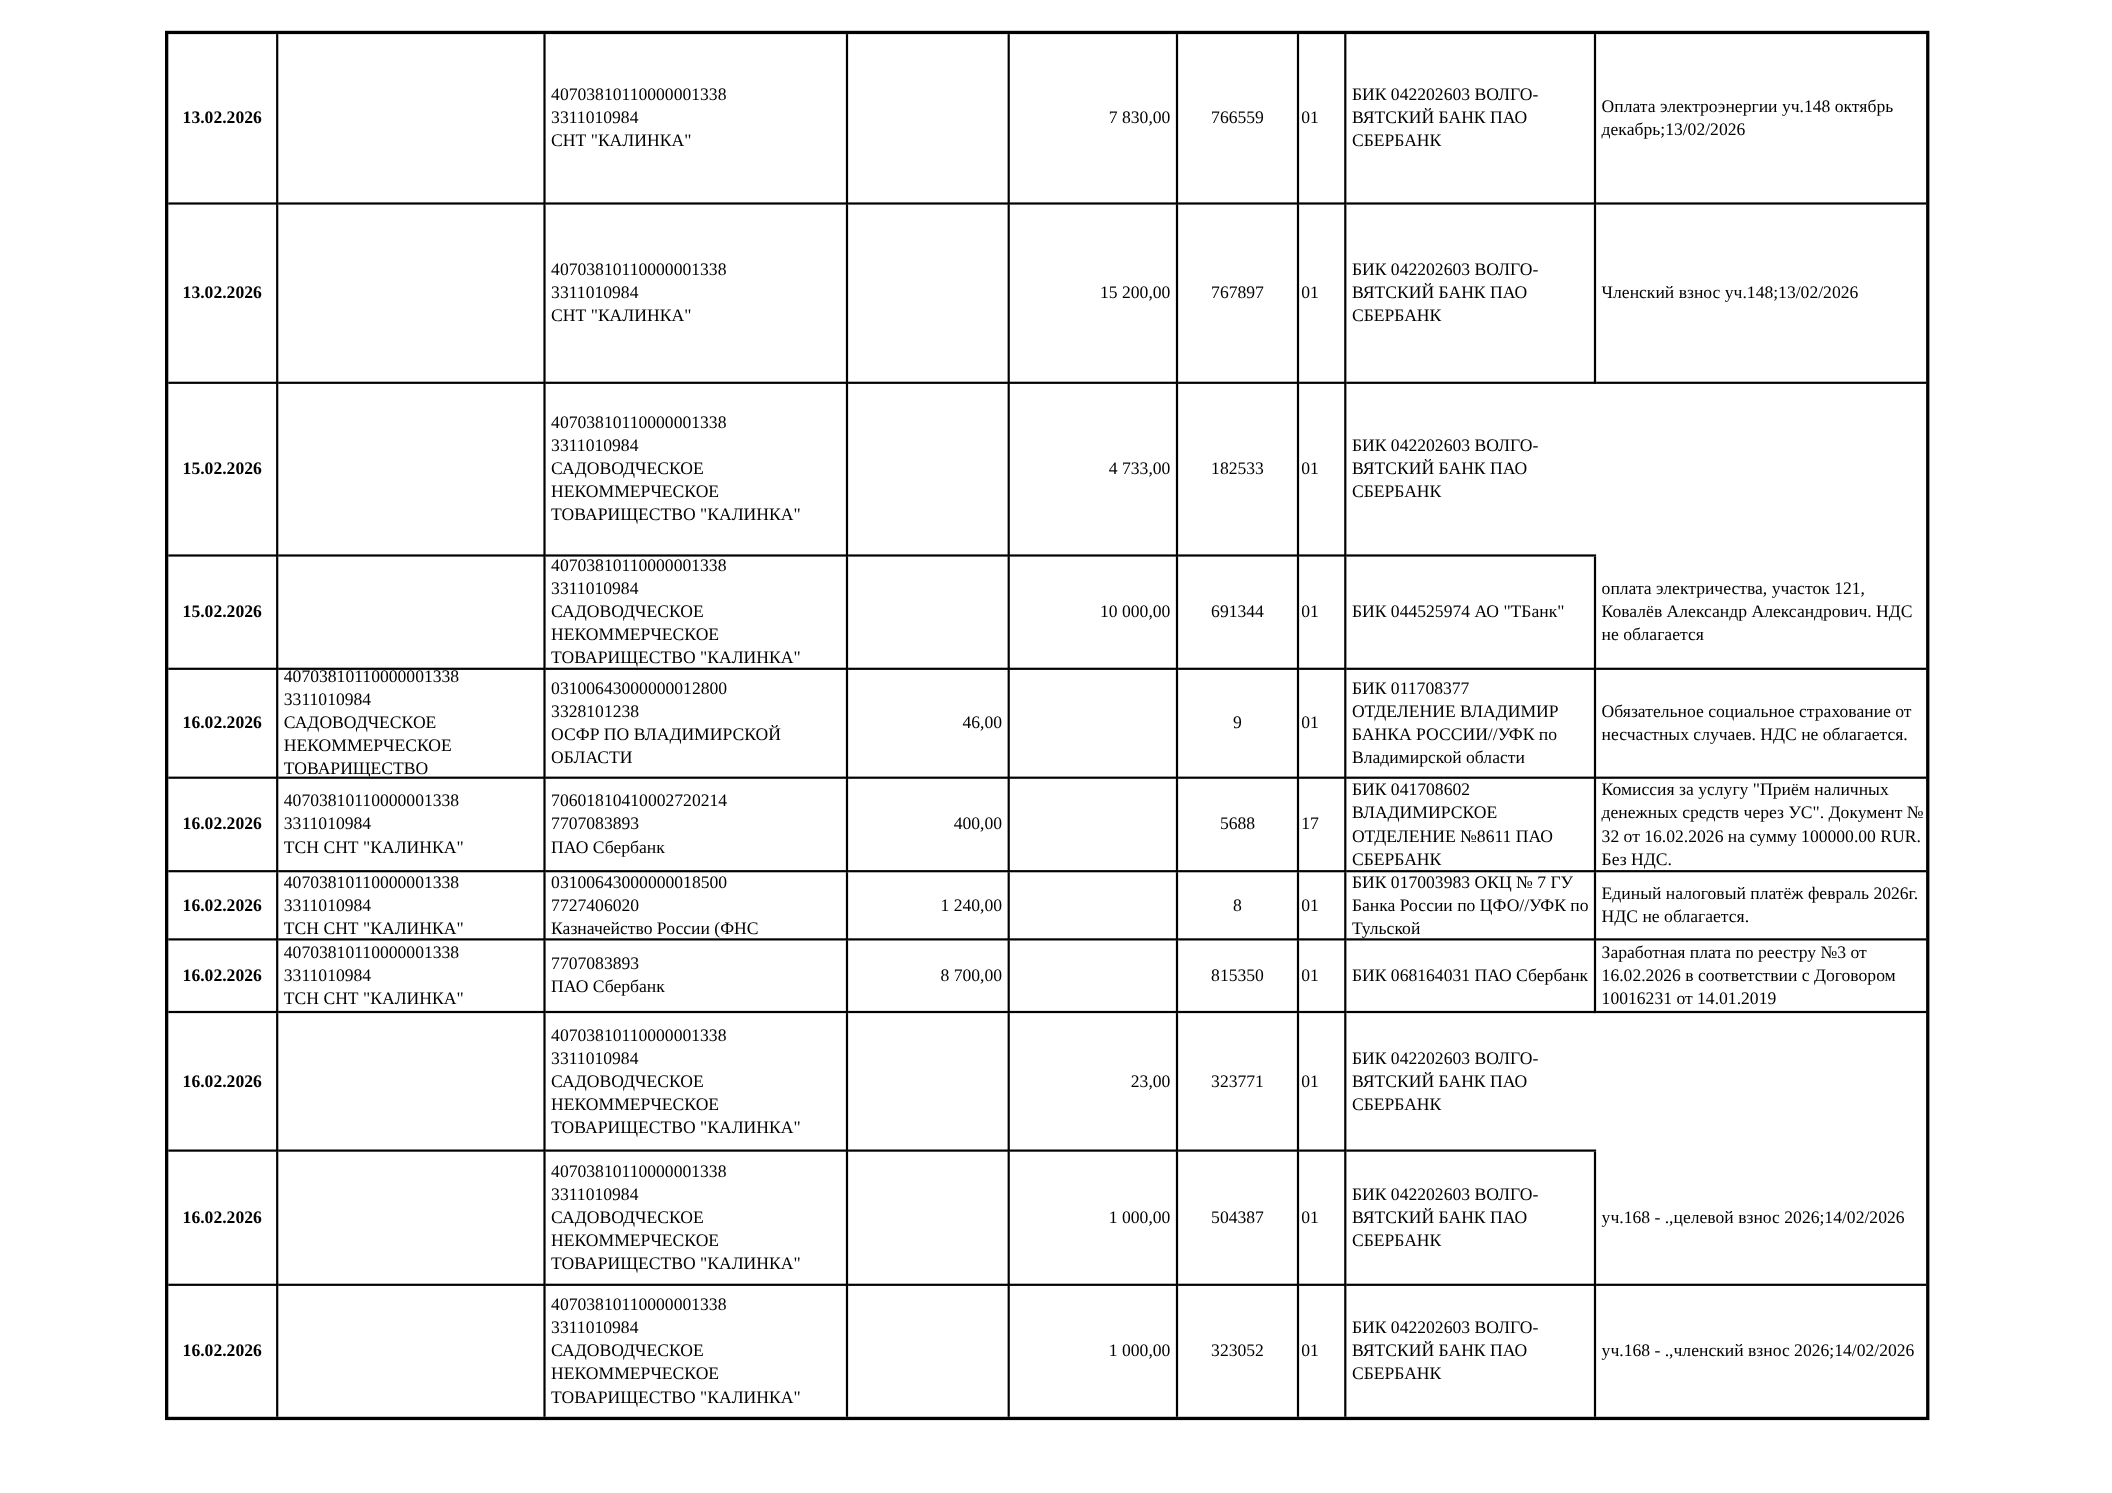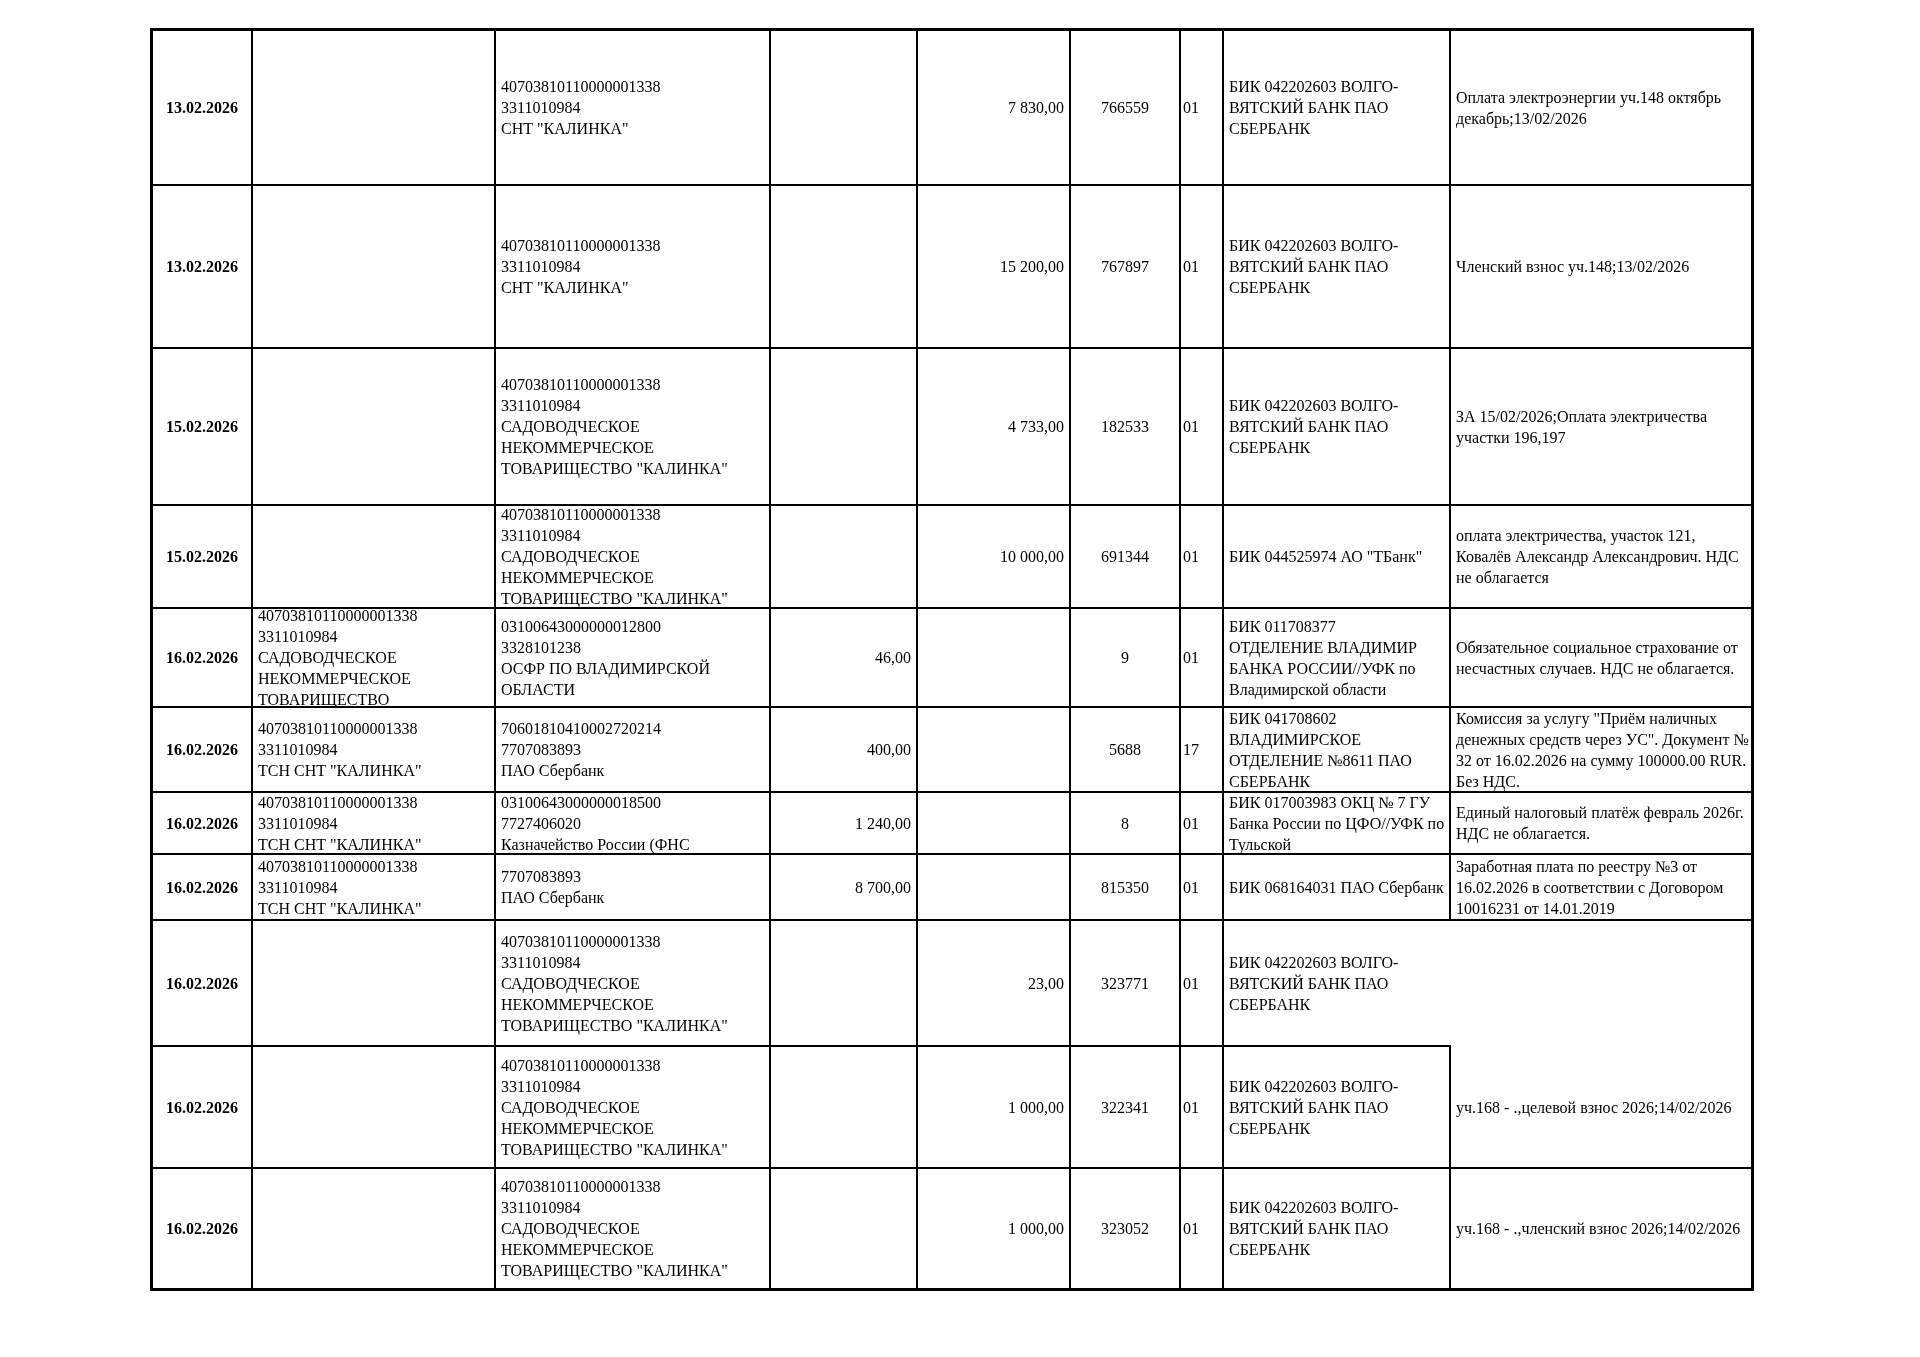--- a/index.html
+++ b/index.html
@@ -90,21 +90,20 @@
     <div class="cell c-text"><span>40703810110000001338
 3311010984
 САДОВОДЧЕСКОЕ
 НЕКОММЕРЧЕСКОЕ
 ТОВАРИЩЕСТВО "КАЛИНКА"</span></div>
     <div class="cell c-amt"><span></span></div>
     <div class="cell c-amt"><span>4 733,00</span></div>
     <div class="cell c-doc"><span>182533</span></div>
     <div class="cell c-code"><span>01</span></div>
     <div class="cell c-text"><span>БИК 042202603 ВОЛГО-ВЯТСКИЙ БАНК ПАО СБЕРБАНК</span></div>
-    <div class="cell c-text"><span>ЗА 15/02/2026;Оплата электричества участки 196,197</span></div>
   </div>
 
   <div class="row">
     <div class="cell c-date"><span>15.02.2026</span></div>
     <div class="cell c-text"><span></span></div>
     <div class="cell c-text"><span>40703810110000001338
 3311010984
 САДОВОДЧЕСКОЕ
 НЕКОММЕРЧЕСКОЕ
 ТОВАРИЩЕСТВО "КАЛИНКА"</span></div>
@@ -201,21 +200,21 @@
   <div class="row">
     <div class="cell c-date"><span>16.02.2026</span></div>
     <div class="cell c-text"><span></span></div>
     <div class="cell c-text"><span>40703810110000001338
 3311010984
 САДОВОДЧЕСКОЕ
 НЕКОММЕРЧЕСКОЕ
 ТОВАРИЩЕСТВО "КАЛИНКА"</span></div>
     <div class="cell c-amt"><span></span></div>
     <div class="cell c-amt"><span>1 000,00</span></div>
-    <div class="cell c-doc"><span>322341</span></div>
+    <div class="cell c-doc"><span>504387</span></div>
     <div class="cell c-code"><span>01</span></div>
     <div class="cell c-text"><span>БИК 042202603 ВОЛГО-ВЯТСКИЙ БАНК ПАО СБЕРБАНК</span></div>
     <div class="cell c-text"><span>уч.168 - .,целевой взнос 2026;14/02/2026</span></div>
   </div>
 
   <div class="row">
     <div class="cell c-date"><span>16.02.2026</span></div>
     <div class="cell c-text"><span></span></div>
     <div class="cell c-text"><span>40703810110000001338
 3311010984

